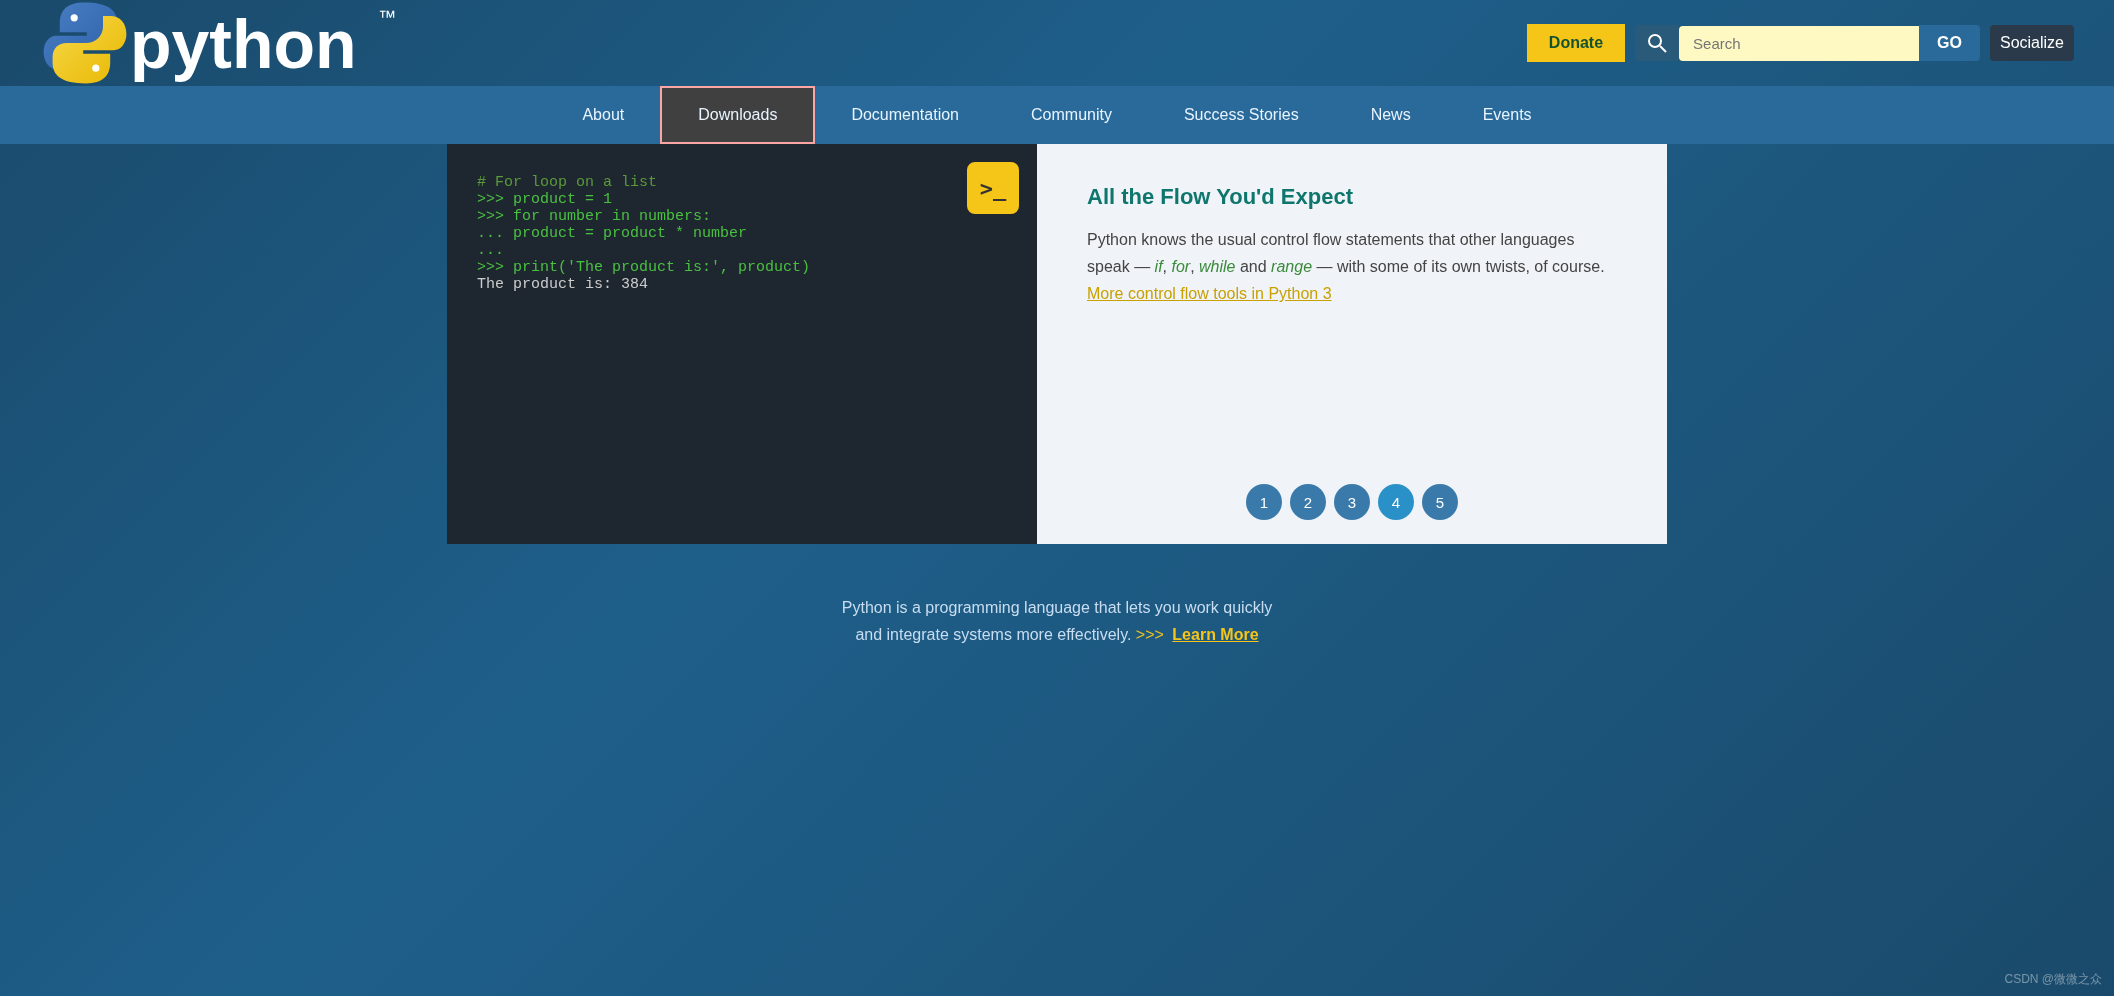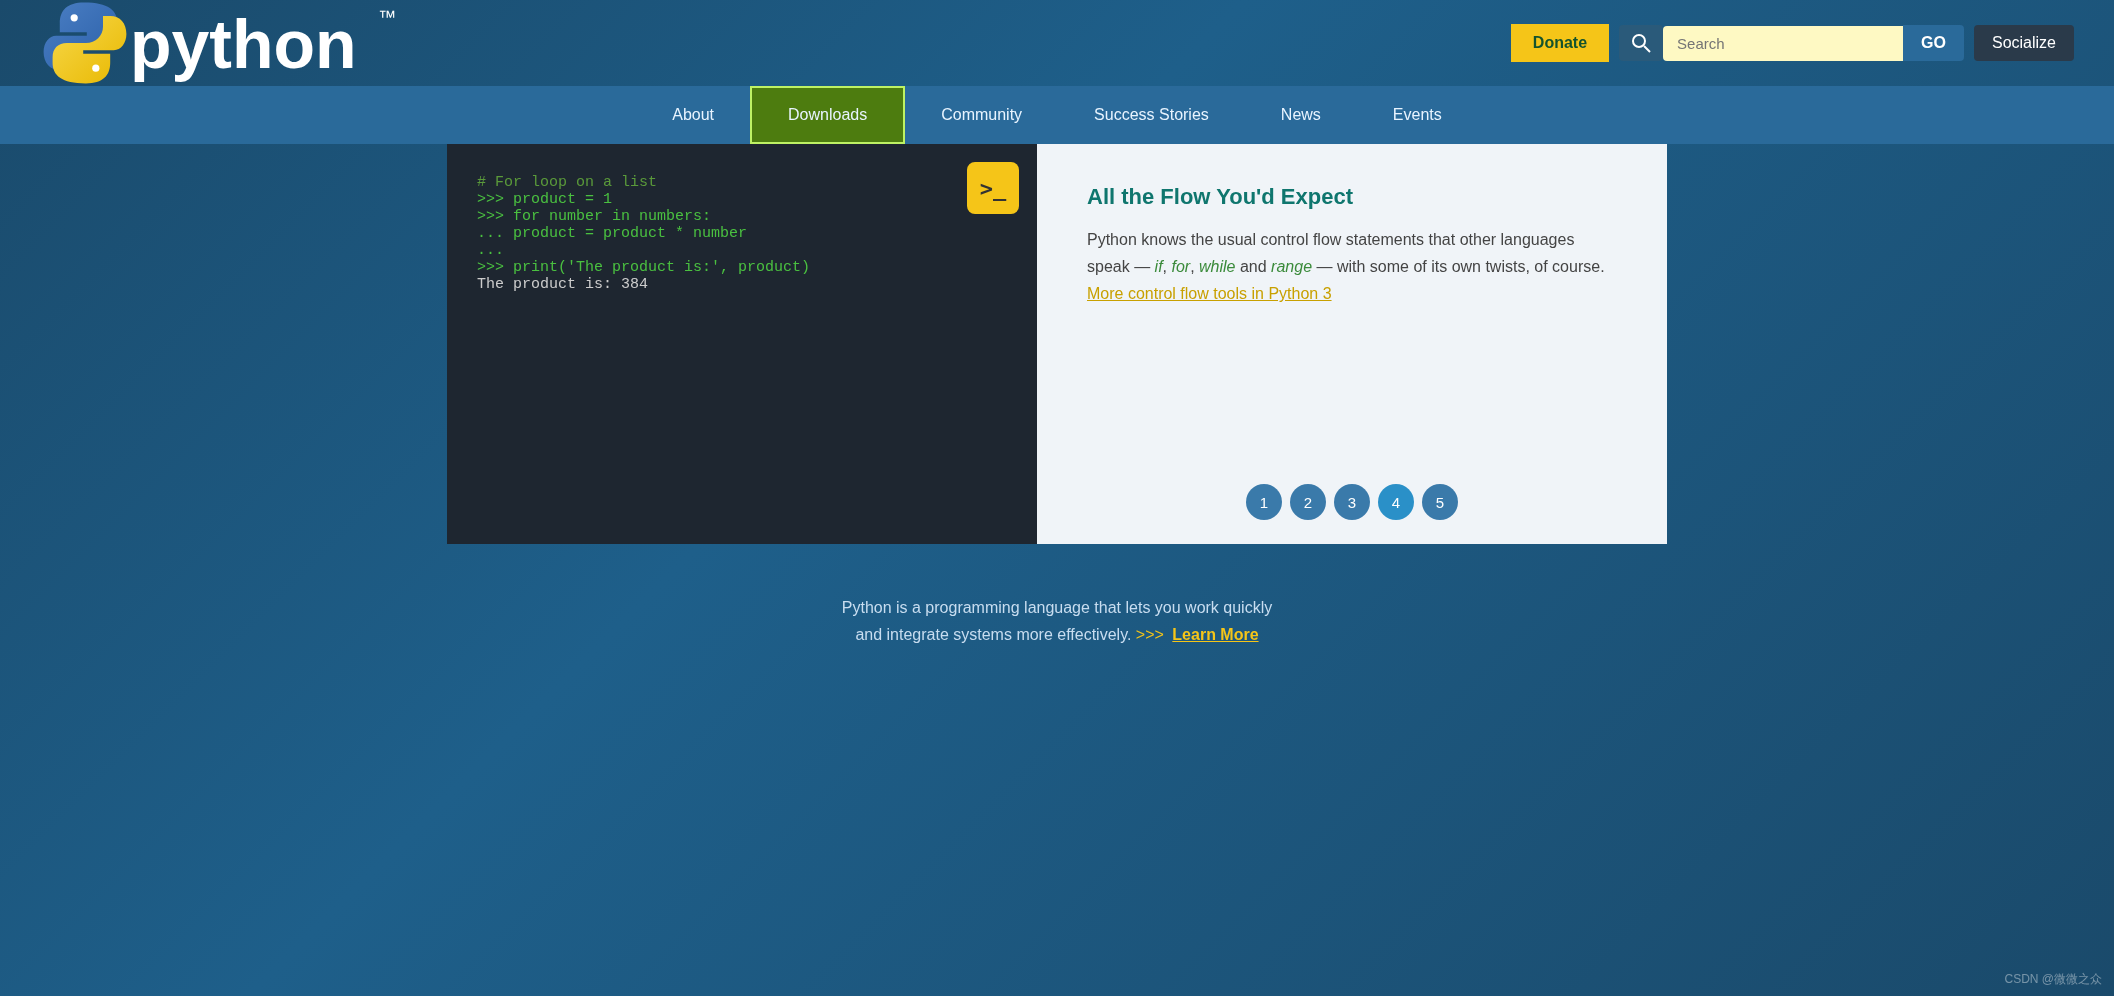--- a/index.html
+++ b/index.html
@@ -73,21 +73,21 @@
       padding: 9px 18px;
       font-size: 16px;
       font-weight: bold;
       cursor: pointer;
       border-radius: 0 4px 4px 0;
     }
     .socialize-btn {
       background: #2a3a4a;
       color: #fff;
       border: none;
-      padding: 9px 18px;
+      padding: 9px 10px;
       font-size: 16px;
       cursor: pointer;
       border-radius: 4px;
     }
 
     
     .nav-bar {
       background: #2a6a9a;
       display: flex;
       justify-content: center;
@@ -101,22 +101,22 @@
       padding: 0 36px;
       cursor: pointer;
       height: 58px;
       display: flex;
       align-items: center;
       border: none;
       background: transparent;
       text-decoration: none;
     }
     .nav-item.active {
-      border: 2px solid #bef264;
-      background: #4d7c0f;
+      border: 2px solid #fca5a5;
+      background: #404040;
     }
 
     
     .main-content {
       display: flex;
       margin: 0 auto;
       max-width: 1300px;
       padding: 0 40px;
       gap: 0;
       margin-top: 0;
@@ -272,20 +272,21 @@
       <input class="search-input" type="text" placeholder="Search" style="">
       <button class="go-btn">GO</button>
     </div>
     <button class="socialize-btn">Socialize</button>
   </div>
 </div>
 
 <nav class="nav-bar">
   <a class="nav-item">About</a>
   <a class="nav-item active">Downloads</a>
+  <a class="nav-item">Documentation</a>
   <a class="nav-item">Community</a>
   <a class="nav-item">Success Stories</a>
   <a class="nav-item">News</a>
   <a class="nav-item">Events</a>
 </nav>
 
 <div class="main-content">
 
   <div class="code-panel">
     <div class="terminal-icon">&gt;_</div>

